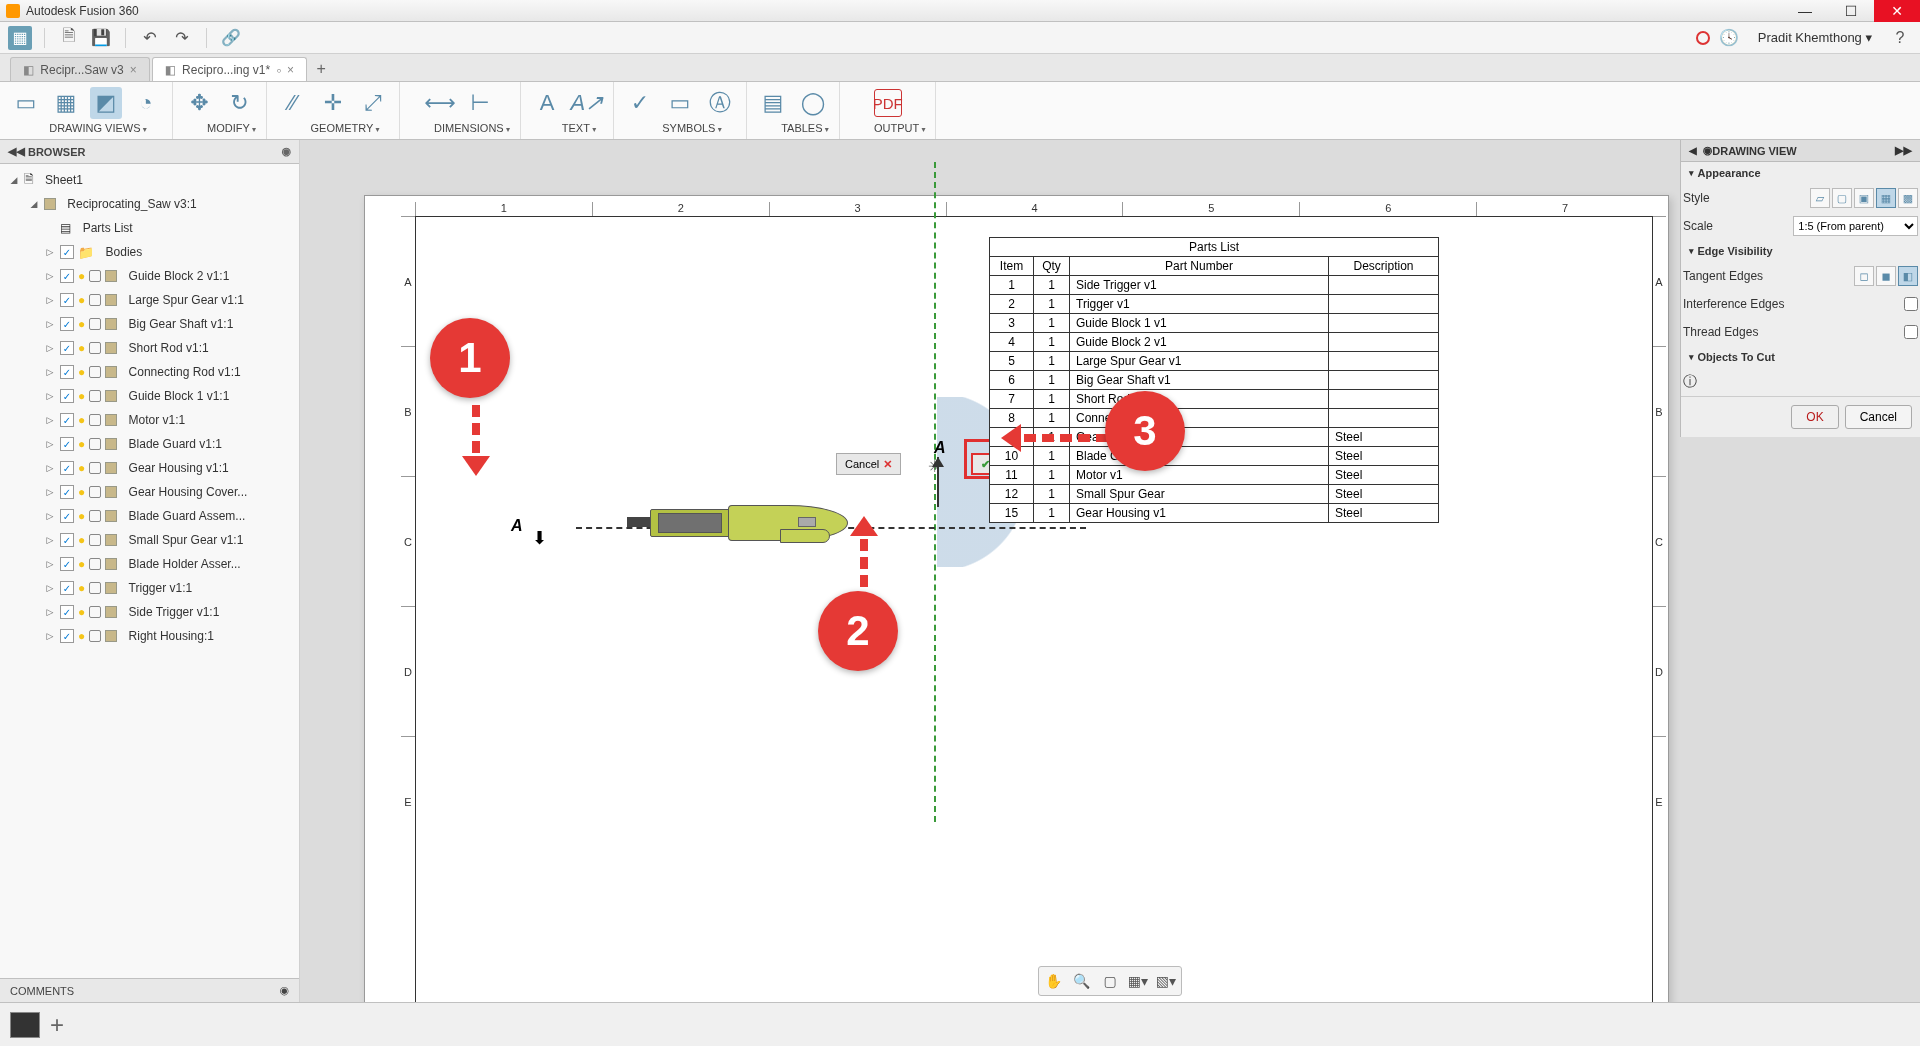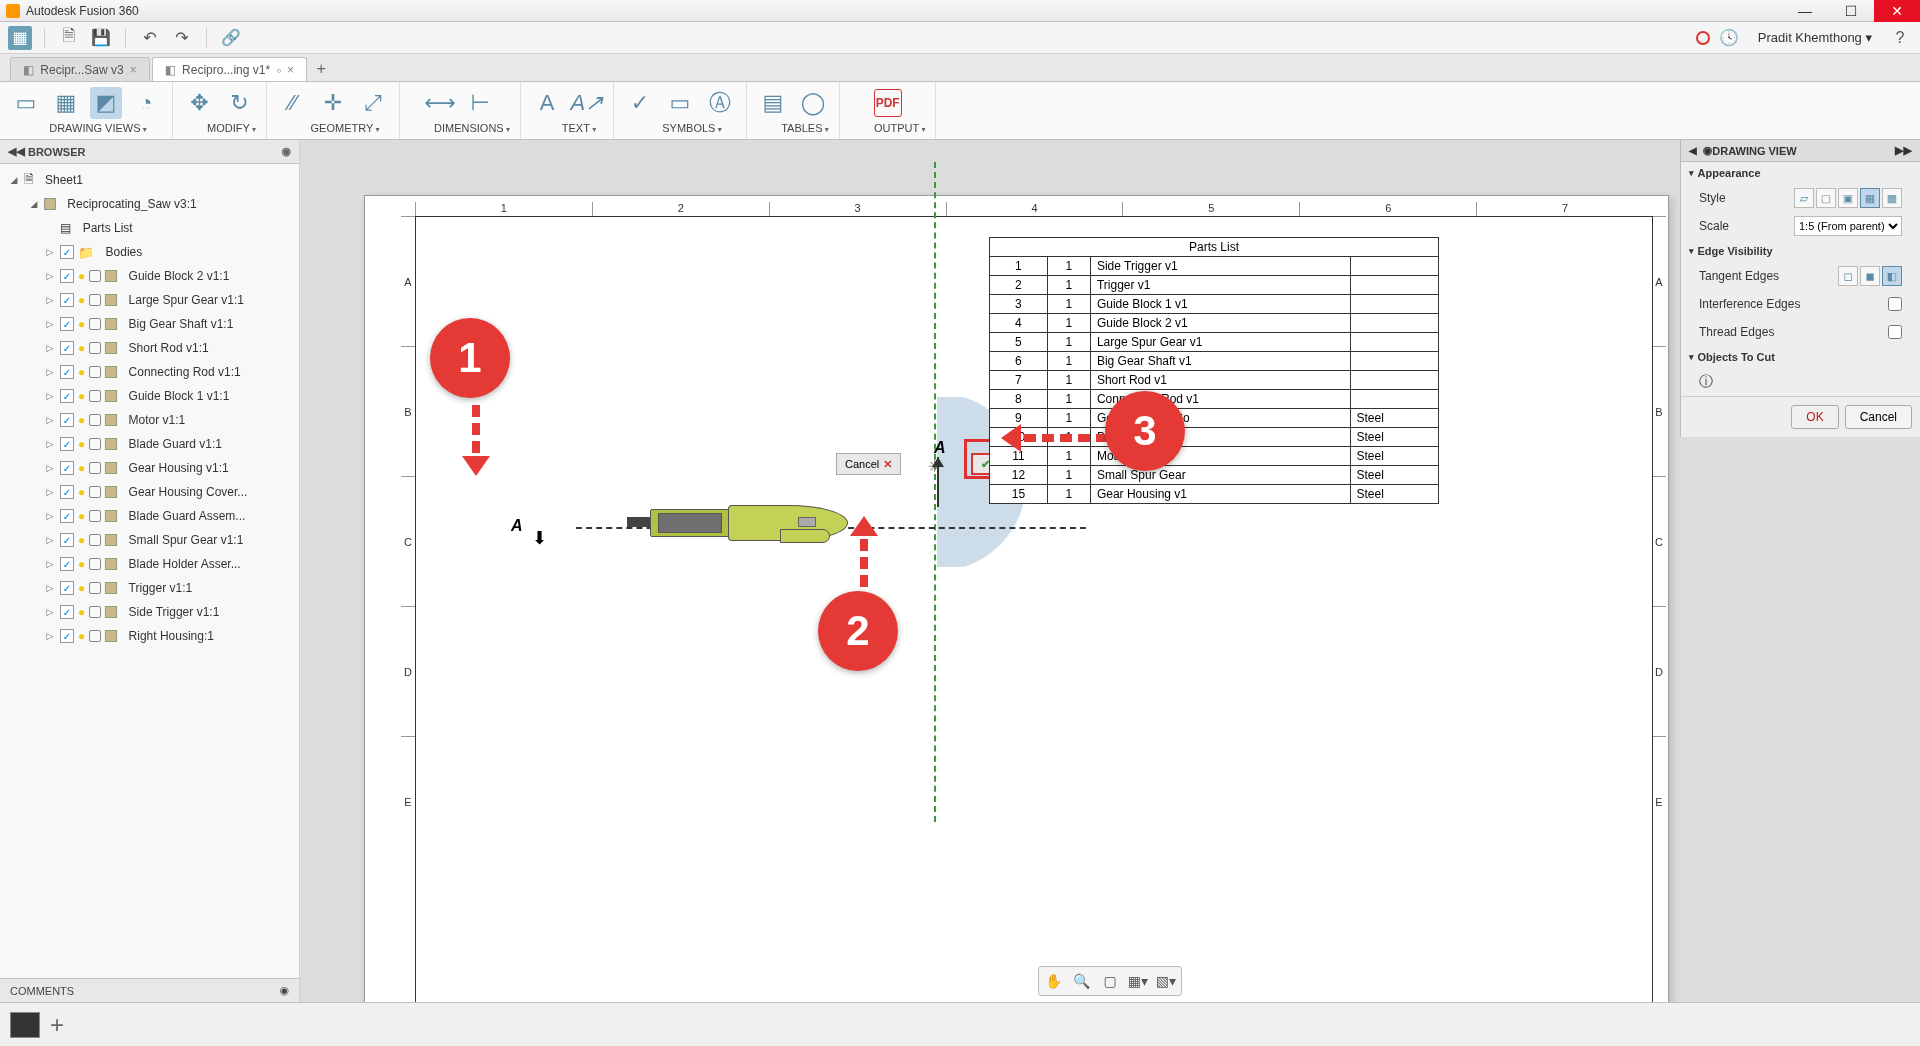--- a/index.html
+++ b/index.html
@@ -28,21 +28,21 @@
 .tab .dot { color:#888; font-size:14px; }
 .tab .x { color:#888; font-size:12px; }
 .tab-add { width:24px; height:24px; display:flex; align-items:center; justify-content:center; color:#666; font-size:16px; }
 
 
 .ribbon { height:58px; background:#fafafa; border-bottom:1px solid #c0c0c0; display:flex; }
 .ribbon-group { border-right:1px solid #ddd; padding:4px 10px 2px 10px; display:flex; flex-direction:column; align-items:center; }
 .ribbon-icons { display:flex; gap:8px; align-items:center; height:34px; }
 .ribbon-icon { width:32px; height:32px; display:flex; align-items:center; justify-content:center; color:#5a8aa8; font-size:22px; border-radius:3px; }
 .ribbon-icon.active { background:#bfd7e8; }
-.ribbon-icon.pdf { color:#c33; font-size:12px; font-weight:bold; border:1px solid #c33; border-radius:3px; width:28px; height:28px; flex-direction:column; }
+.ribbon-icon.pdf { color:#c33; font-size:15px; font-weight:normal; border:1px solid #c33; border-radius:3px; width:28px; height:28px; flex-direction:column; }
 .ribbon-label { font-size:11px; color:#444; margin-top:2px; white-space:nowrap;margin-left:24px; }
 .ribbon-label::after { content:" ▾"; font-size:8px; color:#666; }
 
 
 .main { position:absolute; top:140px; left:0; right:0; bottom:44px; display:flex; }
 
 
 .browser { width:300px; background:#f8f8f8; border-right:1px solid #d0d0d0; display:flex; flex-direction:column; }
 .browser-header { height:24px; background:#e8e8e8; border-bottom:1px solid #c0c0c0; display:flex; align-items:center; padding:0 8px; font-size:11px; font-weight:bold; color:#444; }
 .browser-header .collapse { margin-left:auto; color:#666; }
@@ -119,21 +119,21 @@
 
 .view-toolbar { position:absolute; bottom:6px; left:50%; transform:translateX(-50%); display:flex; gap:2px; background:#f4f4f4; border:1px solid #bbb; border-radius:3px; padding:2px; }
 .view-toolbar .vbtn { width:26px; height:24px; display:flex; align-items:center; justify-content:center; font-size:14px; color:#555; cursor:pointer; }
 
 
 .props { position:absolute; right:0; top:0; width:240px; background:#eee; border-left:1px solid #bbb; font-size:12px; color:#333; }
 .props-header { height:22px; background:#ddd; border-bottom:1px solid #bbb; display:flex; align-items:center; padding:0 8px; font-size:11px; font-weight:bold; }
 .props-header .pin { margin-right:6px; font-size:10px; }
 .props-sh { height:22px; display:flex; align-items:center; padding:0 8px; font-weight:bold; font-size:11px; cursor:pointer; }
 .props-sh::before { content:"▾ "; font-size:9px; margin-right:4px; }
-.props-row { display:flex; align-items:center; height:28px; padding:0 18px; gap:8px; }
+.props-row { display:flex; align-items:center; height:28px; padding:0 2px; gap:8px; }
 .props-row .lbl { flex:1; }
 .props-row .icons { display:flex; gap:2px; }
 .props-row .icons span { width:20px; height:20px; border:1px solid #bbb; background:#f8f8f8; display:flex; align-items:center; justify-content:center; font-size:11px; color:#5a8aa8; cursor:pointer; }
 .props-row .icons span.sel { background:#bfd7e8; border-color:#5a8aa8; }
 .props-row select { flex:1.2; font-size:11px; height:20px; border:1px solid #bbb; background:#fff; }
 .props-row input[type=checkbox] { width:14px; height:14px; }
 .props-footer { display:flex; gap:6px; padding:8px; border-top:1px solid #ccc; justify-content:flex-end; }
 .props-footer button { height:24px; padding:0 14px; font-size:12px; border:1px solid #aaa; background:#f4f4f4; border-radius:3px; cursor:pointer; }
 .props-footer button.ok { color:#b91c1c; background:#f0f0f0; }
 
@@ -352,20 +352,26 @@
           <span class="chk">✔</span>
             <span>Continue</span>
         </div>
         <div class="cursor-img">↖</div>
 
         <table class="parts-table">
           <tbody>
               <tr class="title-row">
                 <td colspan="4">Parts List</td>
               </tr>
+          <tr>
+            <th style="width:44px">Item</th>
+            <th style="width:36px">Qty</th>
+            <th>Part Number</th>
+            <th style="width:110px">Description</th>
+          </tr>
           </tbody>
             <tbody id="pt-body">
               <tr>
                 <td class="c">1</td>
                 <td class="c">1</td>
                 <td>Side Trigger v1</td>
                 <td></td>
               </tr>
               <tr>
                 <td class="c">2</td>

